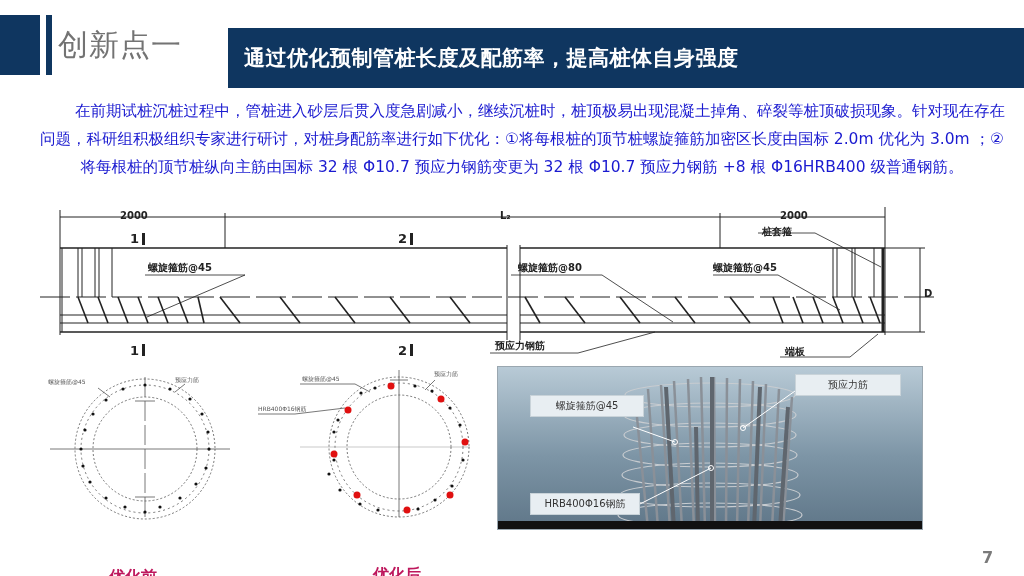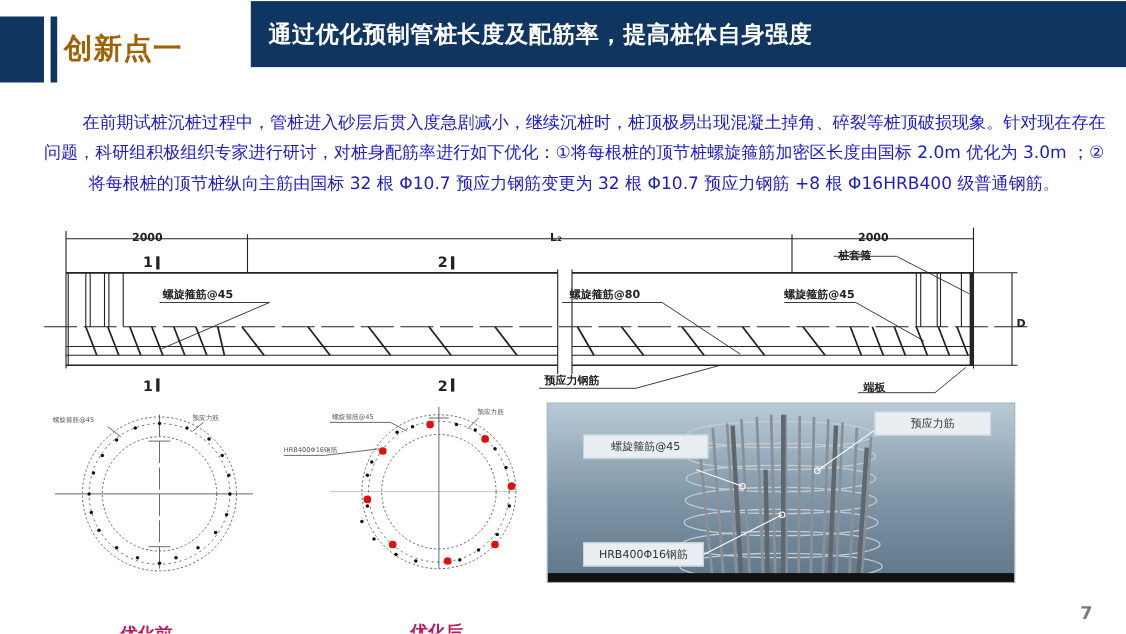--- a/index.html
+++ b/index.html
@@ -5,24 +5,24 @@
   html, body { margin: 0; padding: 0; }
   body {
     width: 1024px; height: 576px; position: relative; overflow: hidden;
     background: #ffffff;
     font-family: "DejaVu Sans", "Liberation Sans", sans-serif;
   }
   .hdr-block { position: absolute; left: 0; top: 15px; width: 40px; height: 60px; background: #0f3660; }
   .hdr-stripe { position: absolute; left: 46px; top: 15px; width: 6px; height: 60px; background: #0f3660; }
   .hdr-title {
     position: absolute; left: 58px; top: 15px; height: 60px; line-height: 60px;
-    font-size: 26px; font-weight: bold; color: #a16207; letter-spacing: 1px;
+    font-size: 30px; font-weight: normal; color: #737373; letter-spacing: 1px;
   }
   .hdr-bar {
-    position: absolute; left: 228px; top: 1px; width: 796px; height: 60px;
+    position: absolute; left: 228px; top: 28px; width: 796px; height: 60px;
     background: #0f3660; color: #ffffff;
   }
   .hdr-bar span {
     position: absolute; left: 16px; top: 0; line-height: 60px;
     font-size: 21px; font-weight: bold; letter-spacing: 0.5px;
   }
   .body-text {
     position: absolute; left: 36px; top: 97px; width: 972px;
     font-size: 15.5px; line-height: 28px; color: #1a1ad0;
     text-indent: 36px;

